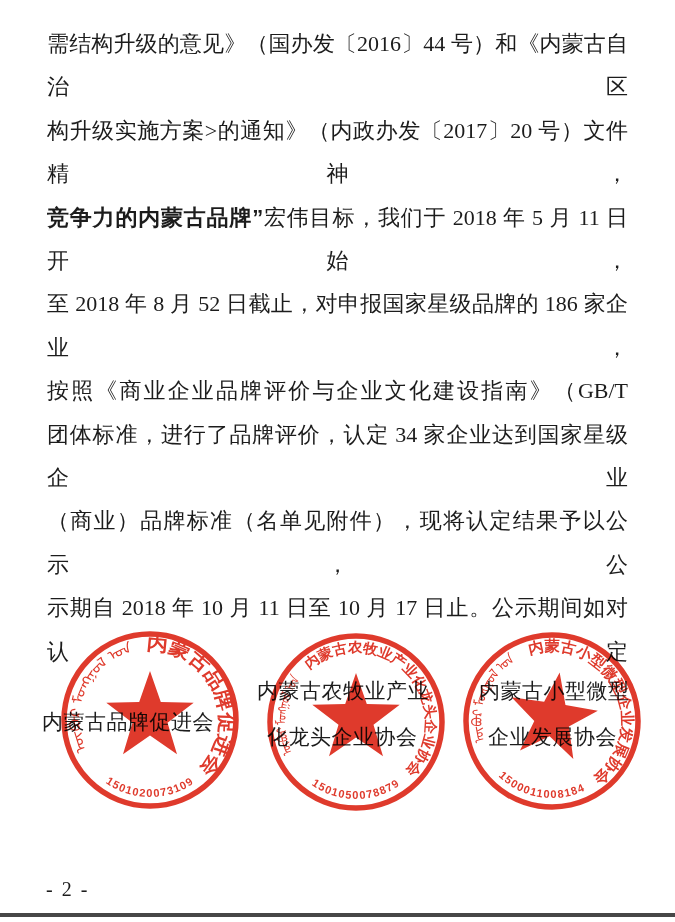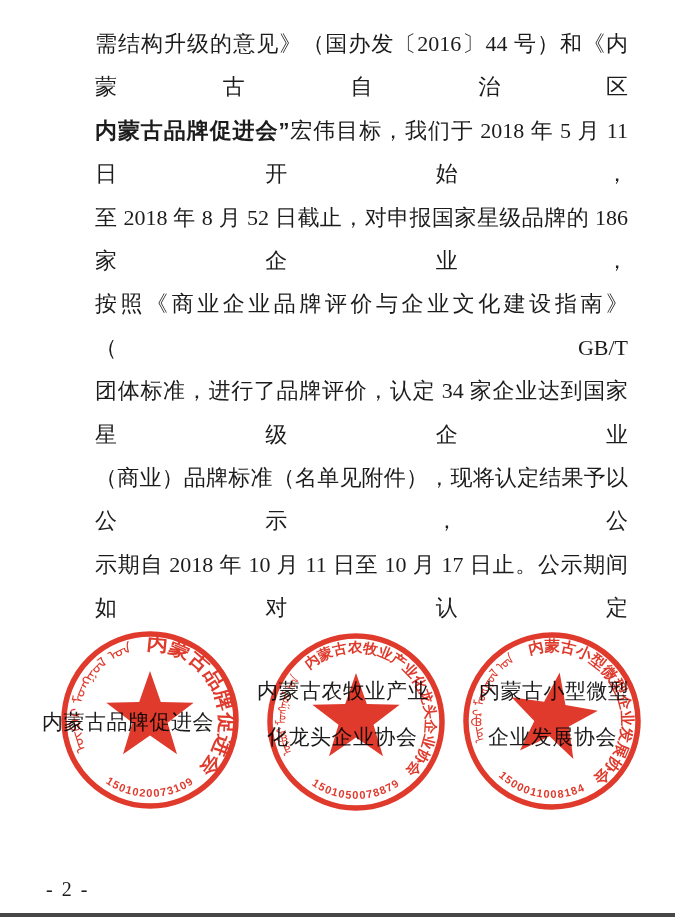--- a/index.html
+++ b/index.html
@@ -3,40 +3,41 @@
 <meta charset="utf-8">
 <style>
   html,body { margin:0; padding:0; background:#fff; }
   .page {
     position:relative; width:675px; height:922px; background:#ffffff;
     font-family:"Liberation Serif","DejaVu Serif",serif;
     color:#1c1c1c; overflow:hidden;
   }
   .doc-text { position:absolute; left:47px; top:22px; width:581px;
     font-size:22px; line-height:43.4px; }
-  .doc-line { text-align:justify;margin-left:48px; }
+  .doc-line { text-align:justify; }
   .doc-line.justify { text-align-last:justify; }
   .doc-line .seg-bold { font-weight:bold;
     font-family:"Liberation Sans","DejaVu Sans",sans-serif; }
   .seal-overlay { position:absolute; font-size:21px; letter-spacing:0.5px;
     white-space:nowrap; color:#1c1c1c; }
   .seal { position:absolute; width:190px; height:190px;
     mix-blend-mode:multiply; }
   .page-number { position:absolute; left:46px; top:878px; font-size:20px;
     letter-spacing:2px; }
   .bottom-bar { position:absolute; left:0; top:913px; width:675px;
     height:4px; background:#474747; }
 </style>
 </head>
 <body>
 
 <div class="page">
   <div class="doc-text" id="doc-text">
       <div class="doc-line justify"><span class="seg">需结构升级的意见》（国办发〔2016〕44 号）和《内蒙古自治区</span></div>
-      <div class="doc-line justify"><span class="seg-bold">内蒙古品牌促进会”</span><span class="seg">宏伟目标，我们于 2018 年 5 月 11 日开始，</span></div>
+      <div class="doc-line justify"><span class="seg">构升级实施方案&gt;的通知》（内政办发〔2017〕20 号）文件精神，</span></div>
+      <div class="doc-line justify"><span class="seg-bold">竞争力的内蒙古品牌”</span><span class="seg">宏伟目标，我们于 2018 年 5 月 11 日开始，</span></div>
       <div class="doc-line justify"><span class="seg">至 2018 年 8 月 52 日截止，对申报国家星级品牌的 186 家企业，</span></div>
       <div class="doc-line justify"><span class="seg">按照《商业企业品牌评价与企业文化建设指南》（GB/T</span></div>
       <div class="doc-line justify"><span class="seg">团体标准，进行了品牌评价，认定 34 家企业达到国家星级企业</span></div>
       <div class="doc-line justify"><span class="seg">（商业）品牌标准（名单见附件），现将认定结果予以公示，公</span></div>
       <div class="doc-line justify"><span class="seg">示期自 2018 年 10 月 11 日至 10 月 17 日止。公示期间如对认定</span></div>
     </div>
   <div id="seal-layer">
       <div class="seal-overlay" style="left: 42px; top: 708px;">内蒙古品牌促进会</div>
       <div class="seal" style="left: 55px; top: 625px; transform: rotate(0deg);"><svg width="190" height="190" viewBox="0 0 190 190">
           <defs>

